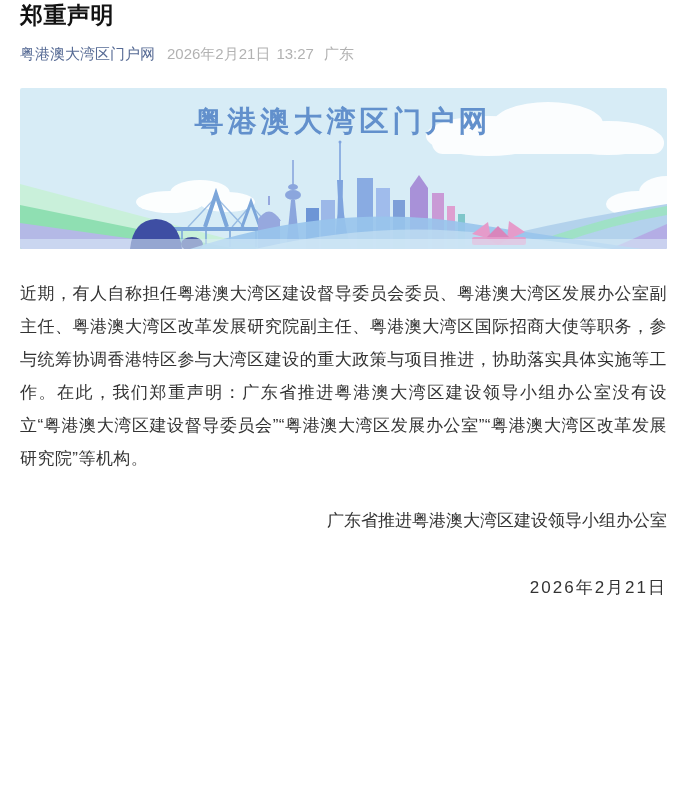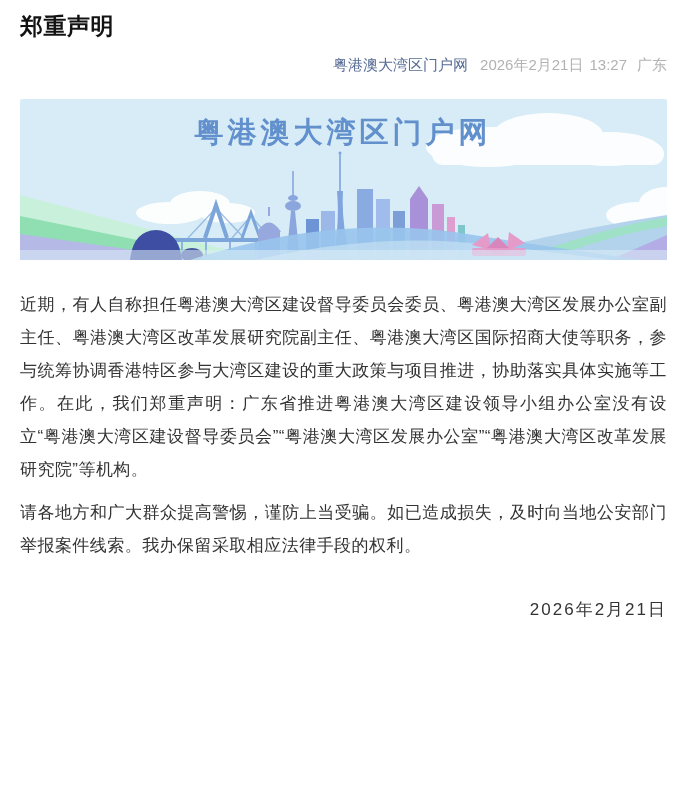--- a/index.html
+++ b/index.html
@@ -8,35 +8,33 @@
     width: 687px;
     height: 800px;
     margin: 0 auto;
     font-family: "Liberation Sans", "DejaVu Sans", sans-serif;
     color: #333333;
     overflow: hidden;
   }
   .page { padding: 0 20px 14px 20px; }
 
   h1.article-title {
-    padding-top: 11px;
     font-size: 23px;
     line-height: 30px;
     font-weight: 700;
     color: #121212;
     letter-spacing: 0.5px;
   }
 
   .article-meta {
     margin-top: 13px;
     font-size: 15px;
     line-height: 21px;
     color: #b2b2b2;
     white-space: nowrap;
-    text-align: right;
   }
   .article-meta .source {
     color: #576b95;
     margin-right: 12px;
     cursor: pointer;
   }
   .article-meta .time { margin-right: 6px; }
   .article-meta .clock { margin-right: 10px; }
 
   .banner {
@@ -182,18 +180,18 @@
         <path d="M466,150 L478,138 L490,150 L478,157 Z" fill="#d886bc"></path>
         <rect x="452" y="149" width="54" height="8" rx="2" opacity="0.9"></rect>
       </g>
 
       <rect x="0" y="151" width="647" height="10" fill="#ddeef8" opacity="0.55"></rect>
     </svg>
   </div>
 
   <div class="article-body">
     <p class="p1">近期，有人自称担任粤港澳大湾区建设督导委员会委员、粤港澳大湾区发展办公室副主任、粤港澳大湾区改革发展研究院副主任、粤港澳大湾区国际招商大使等职务，参与统筹协调香港特区参与大湾区建设的重大政策与项目推进，协助落实具体实施等工作。在此，我们郑重声明：广东省推进粤港澳大湾区建设领导小组办公室没有设立“粤港澳大湾区建设督导委员会”“粤港澳大湾区发展办公室”“粤港澳大湾区改革发展研究院”等机构。</p>
-    <p class="p2">请各地方和广大群众提高警惕，谨防上当受骗。如已造成损失，及时向当地公安部门举报案件线索。我办保留采取相应法律手段的权利。</p>
   </div>
 
+  <div class="signature">广东省推进粤港澳大湾区建设领导小组办公室</div>
   <div class="dateline">2026年2月21日</div>
 
 </div>
 
 </body></html>

